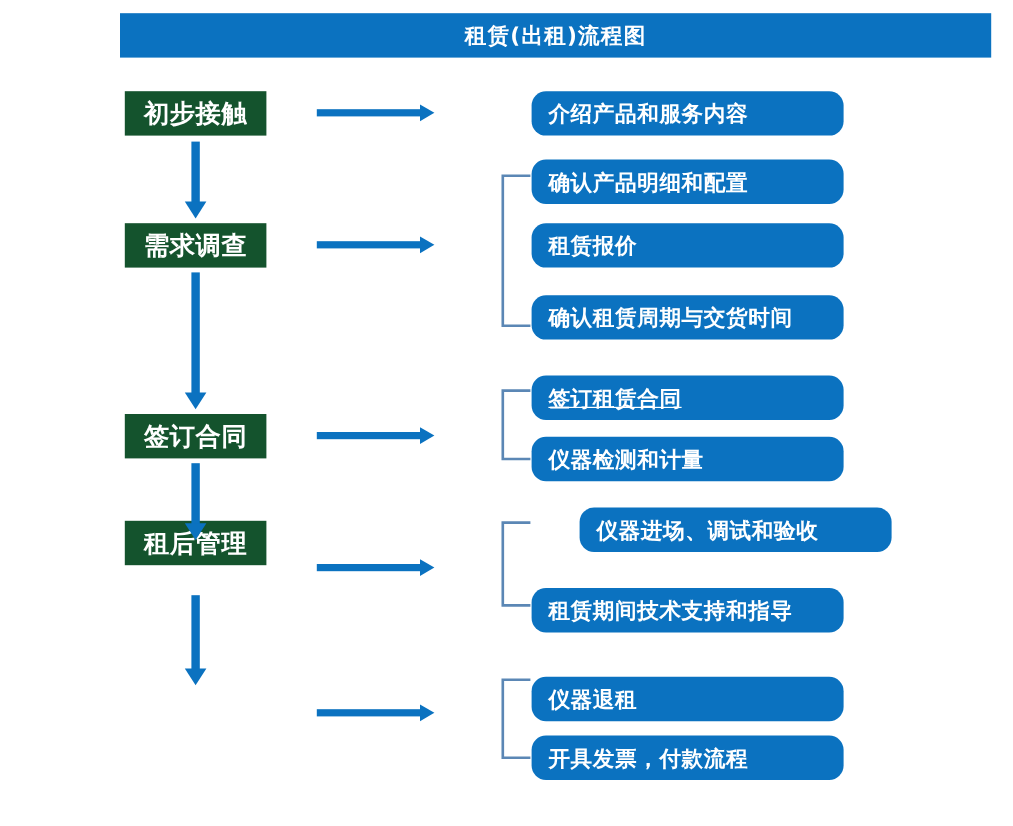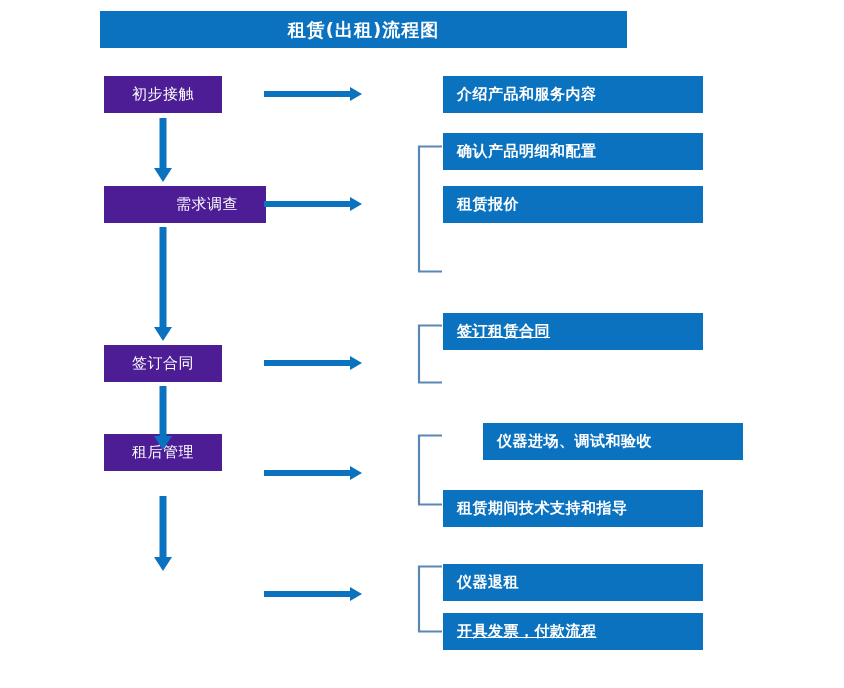--- a/index.html
+++ b/index.html
@@ -17,61 +17,62 @@
     position: relative;
     width: 844px;
     height: 688px;
     background: #ffffff;
   }
   
   .title-bar {
     position: absolute;
     left: 100px;
     top: 11px;
-    width: 527px;
+    width: 726px;
     height: 37px;
     background: #0b72c0;
     color: #ffffff;
     display: flex;
     align-items: center;
     justify-content: center;
     font-size: 18px;
     font-weight: bold;
     letter-spacing: 1px;
   }
   
   .stage-box {
     position: absolute;
     left: 104px;
     width: 118px;
     height: 37px;
-    background: #4c1d95;
+    background: #14532d;
     color: #ffffff;
     display: flex;
     align-items: center;
     justify-content: center;
-    font-size: 15px;
-    font-weight: normal;
+    font-size: 21px;
+    font-weight: bold;
     letter-spacing: 0.5px;
   }
   
   .detail-box {
     position: absolute;
     left: 443px;
     width: 260px;
     height: 37px;
     background: #0b72c0;
     color: #ffffff;
     display: flex;
     align-items: center;
-    font-size: 15px;
+    font-size: 18px;
     font-weight: bold;
     padding-left: 14px;
     box-sizing: border-box;
     letter-spacing: 0.5px;
+    border-radius: 12px;
   }
   
   .h-arrow {
     position: absolute;
     left: 264px;
     width: 98px;
     height: 16px;
   }
   .v-arrow {
     position: absolute;
@@ -90,21 +91,21 @@
 </style>
 </head>
 <body>
 
 <div id="canvas">
 
   <div class="title-bar">租赁(出租)流程图</div>
 
   <div class="stage-box" style="top:76px;">初步接触</div>
 
-  <div class="stage-box" style="top:186px;padding-left:44px;">需求调查</div>
+  <div class="stage-box" style="top:186px;">需求调查</div>
 
   <div class="stage-box" style="top:345px;">签订合同</div>
 
   <div class="stage-box" style="top:434px;">租后管理</div>
 
 
   <div class="v-arrow" style="top:118px; height:66px;">
     <svg width="22" height="66" viewBox="0 0 22 66">
       <rect x="7.5" y="0" width="7" height="52" fill="#0b72c0"></rect>
       <polygon points="2,50 20,50 11,64" fill="#0b72c0"></polygon>
@@ -190,25 +191,27 @@
       <path d="M26,1.5 L3,1.5 L3,66.5 L26,66.5" fill="none" stroke="#5b87b5" stroke-width="2.2"></path>
     </svg>
   </div>
 
   <div class="detail-box" style="top:76px;">介绍产品和服务内容</div>
 
   <div class="detail-box" style="top:186px;">租赁报价</div>
 
   <div class="detail-box" style="top:133px;">确认产品明细和配置</div>
 
+  <div class="detail-box" style="top:246px;">确认租赁周期与交货时间</div>
 
   <div class="detail-box" style="top:313px;text-decoration:underline;">签订租赁合同</div>
 
+  <div class="detail-box" style="top:364px;">仪器检测和计量</div>
 
   <div class="detail-box" style="top:423px;margin-left:40px;">仪器进场、调试和验收</div>
 
   <div class="detail-box" style="top:490px;">租赁期间技术支持和指导</div>
 
   <div class="detail-box" style="top:564px;">仪器退租</div>
 
-  <div class="detail-box" style="top:613px;text-decoration:underline;">开具发票，付款流程</div>
+  <div class="detail-box" style="top:613px;">开具发票，付款流程</div>
 
 </div>
 
 </body></html>

